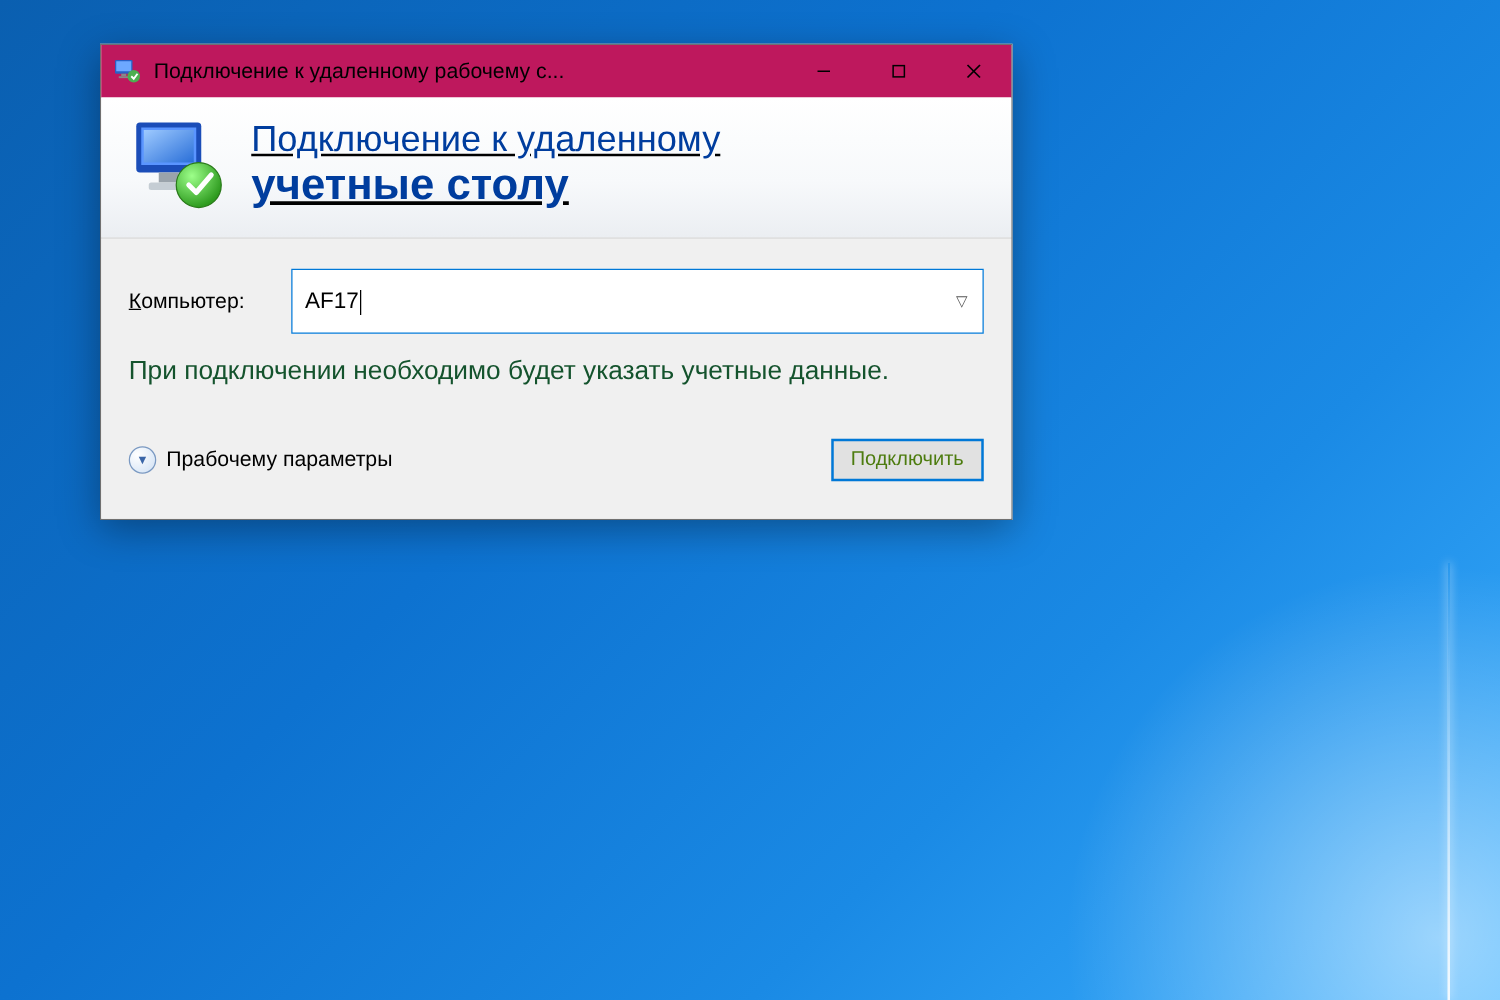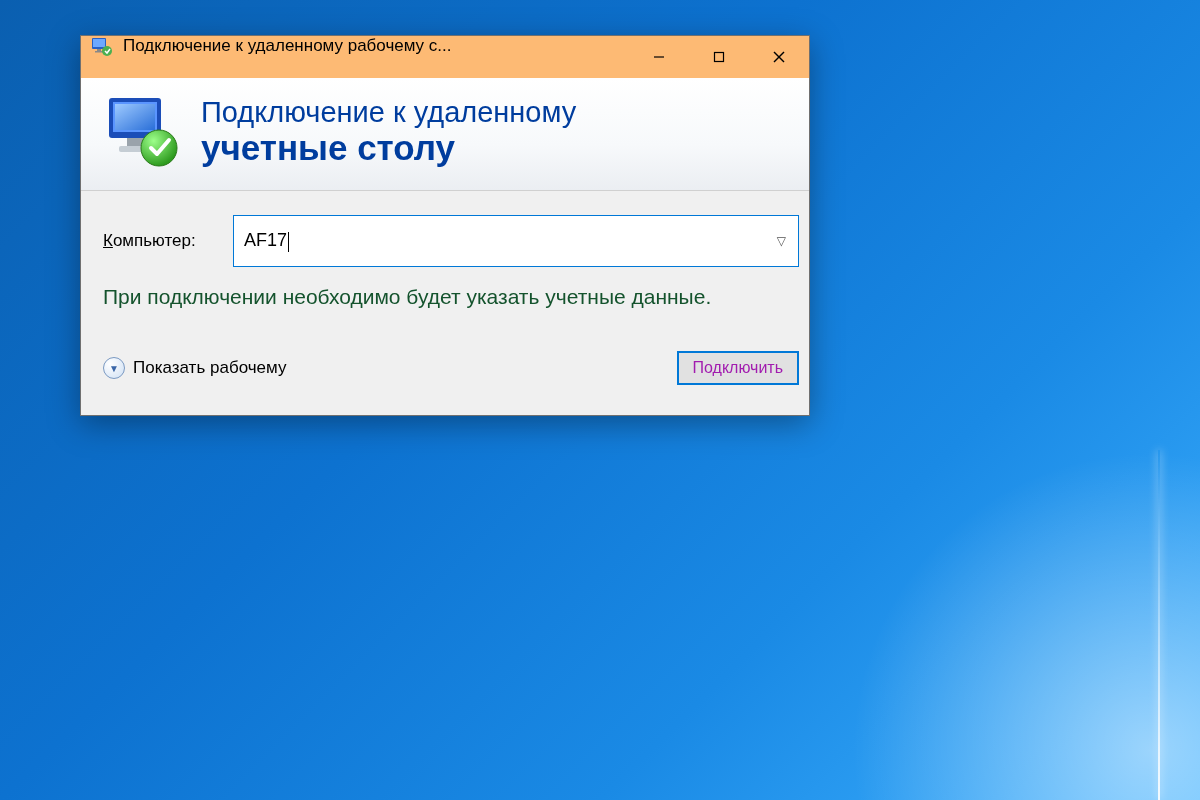--- a/index.html
+++ b/index.html
@@ -40,22 +40,22 @@
       left: 80px;
       width: 730px;
       background: #ffffff;
       border: 1px solid #707070;
       box-shadow: 0 8px 30px rgba(0,0,0,0.35);
     }
 
     .titlebar {
       height: 42px;
       display: flex;
-      align-items: flex-start;
-      background: #fdba74;
+      align-items: center;
+      background: #be185d;
       padding-left: 10px;
     }
     .titlebar-icon {
       width: 22px;
       height: 22px;
       margin-right: 10px;
       flex-shrink: 0;
     }
     .titlebar-text {
       font-size: 17px;
@@ -86,35 +86,35 @@
       padding: 14px 22px 18px 22px;
       display: flex;
       align-items: center;
       gap: 18px;
     }
     .header-icon {
       width: 80px;
       height: 80px;
       flex-shrink: 0;
     }
-    .header-text { line-height: 1.1; }
+    .header-text { line-height: 1.1; text-decoration: underline; }
     .header-line1 {
       font-size: 29px;
       color: #003d9e;
       font-weight: 400;
     }
     .header-line2 {
       font-size: 35px;
       color: #003d9e;
       font-weight: 700;
     }
 
     .body-area {
       background: #f0f0f0;
-      padding: 24px 10px 16px 22px;
+      padding: 24px 22px 16px 22px;
     }
 
     .form-row {
       display: flex;
       align-items: center;
       margin-bottom: 16px;
       font-size: 17px;
       color: #000;
     }
     .form-label {
@@ -192,21 +192,21 @@
     }
     .spacer { flex: 1; }
 
     .btn {
       min-width: 115px;
       height: 34px;
       padding: 0 14px;
       background: #e1e1e1;
       border: 1px solid #adadad;
       font-size: 16px;
-      color: #a21caf;
+      color: #4d7c0f;
       cursor: pointer;
       margin-left: 0;
       font-family: inherit;
     }
     .btn.primary {
       border: 2px solid #0078d7;
       background: #e1e1e1;
     }
     .btn .ul { text-decoration: underline; }
   </style>
@@ -284,21 +284,21 @@
         <span class="combo-arrow">▽</span>
       </div>
     </div>
 
 
     <div class="info-text">При подключении необходимо будет указать учетные данные.</div>
 
     <div class="footer">
       <div class="show-options">
         <span class="expand-icon">▼</span>
-        <span><span class="ul">П</span><span>оказать рабочему</span></span>
+        <span><span class="ul">П</span><span>рабочему параметры</span></span>
       </div>
       <div class="spacer"></div>
       <button class="btn primary"><span>Подключить</span></button>
     </div>
 
   </div>
 
 </div>
 
 </body></html>

